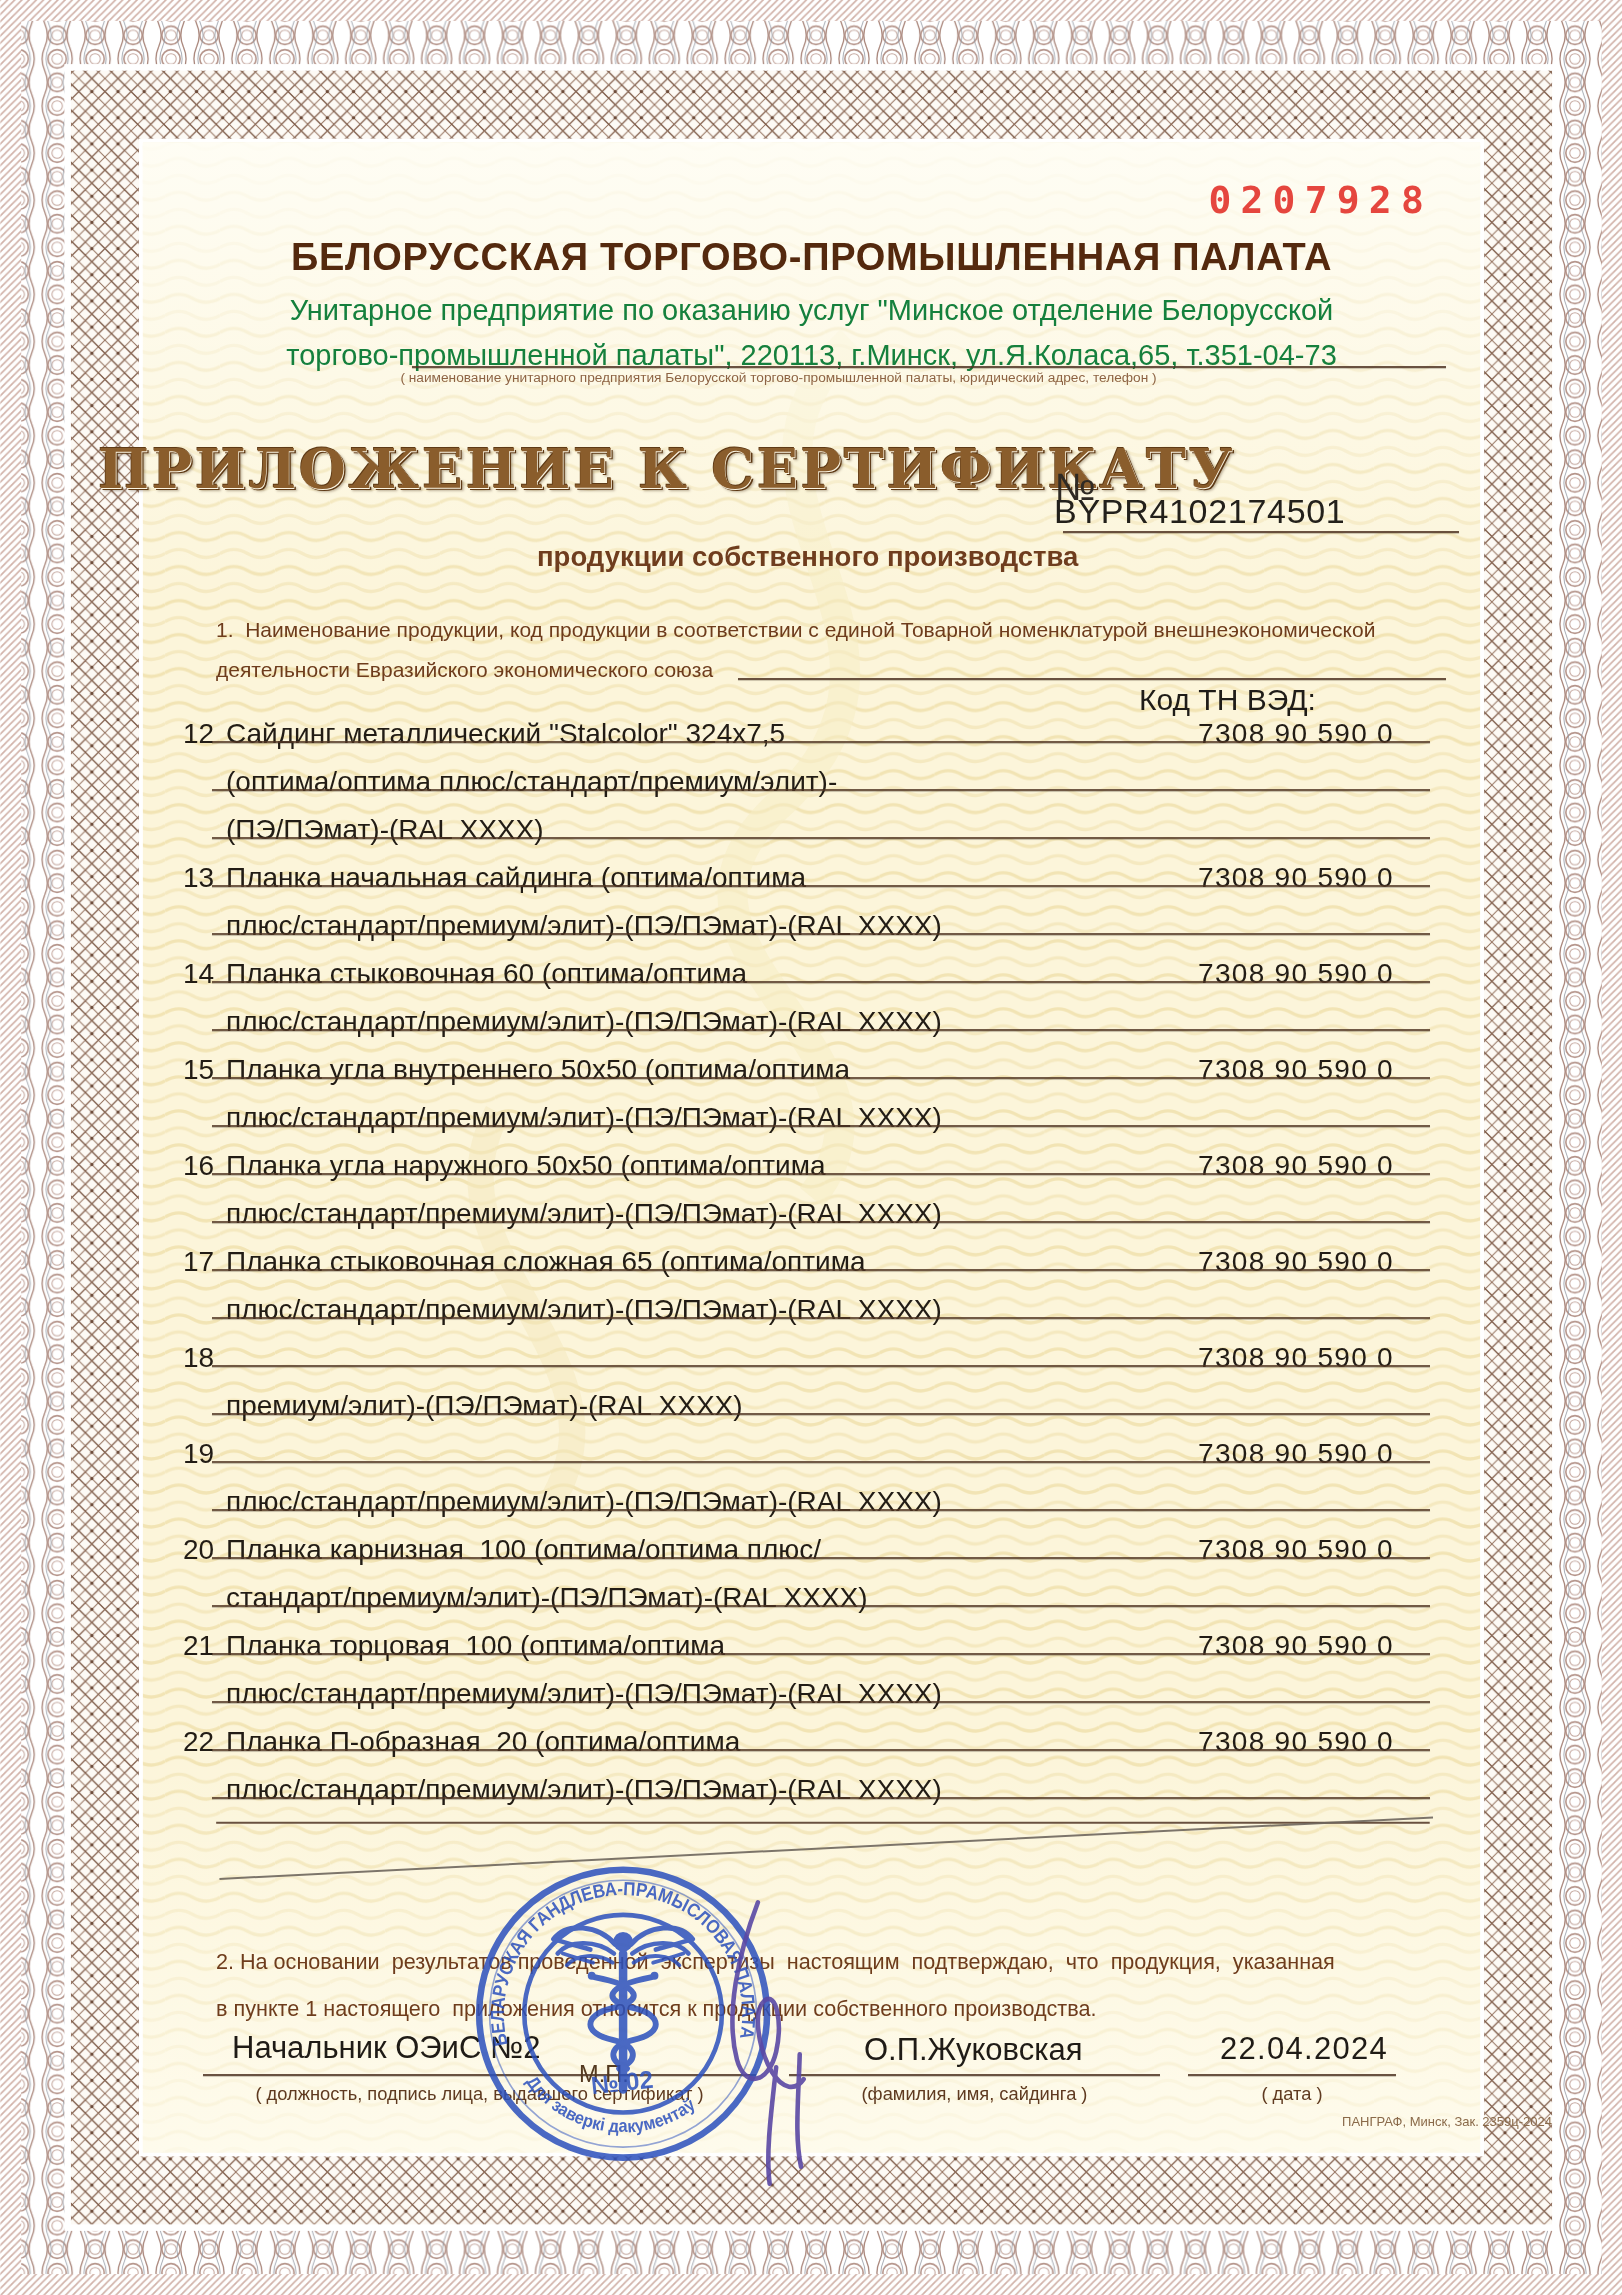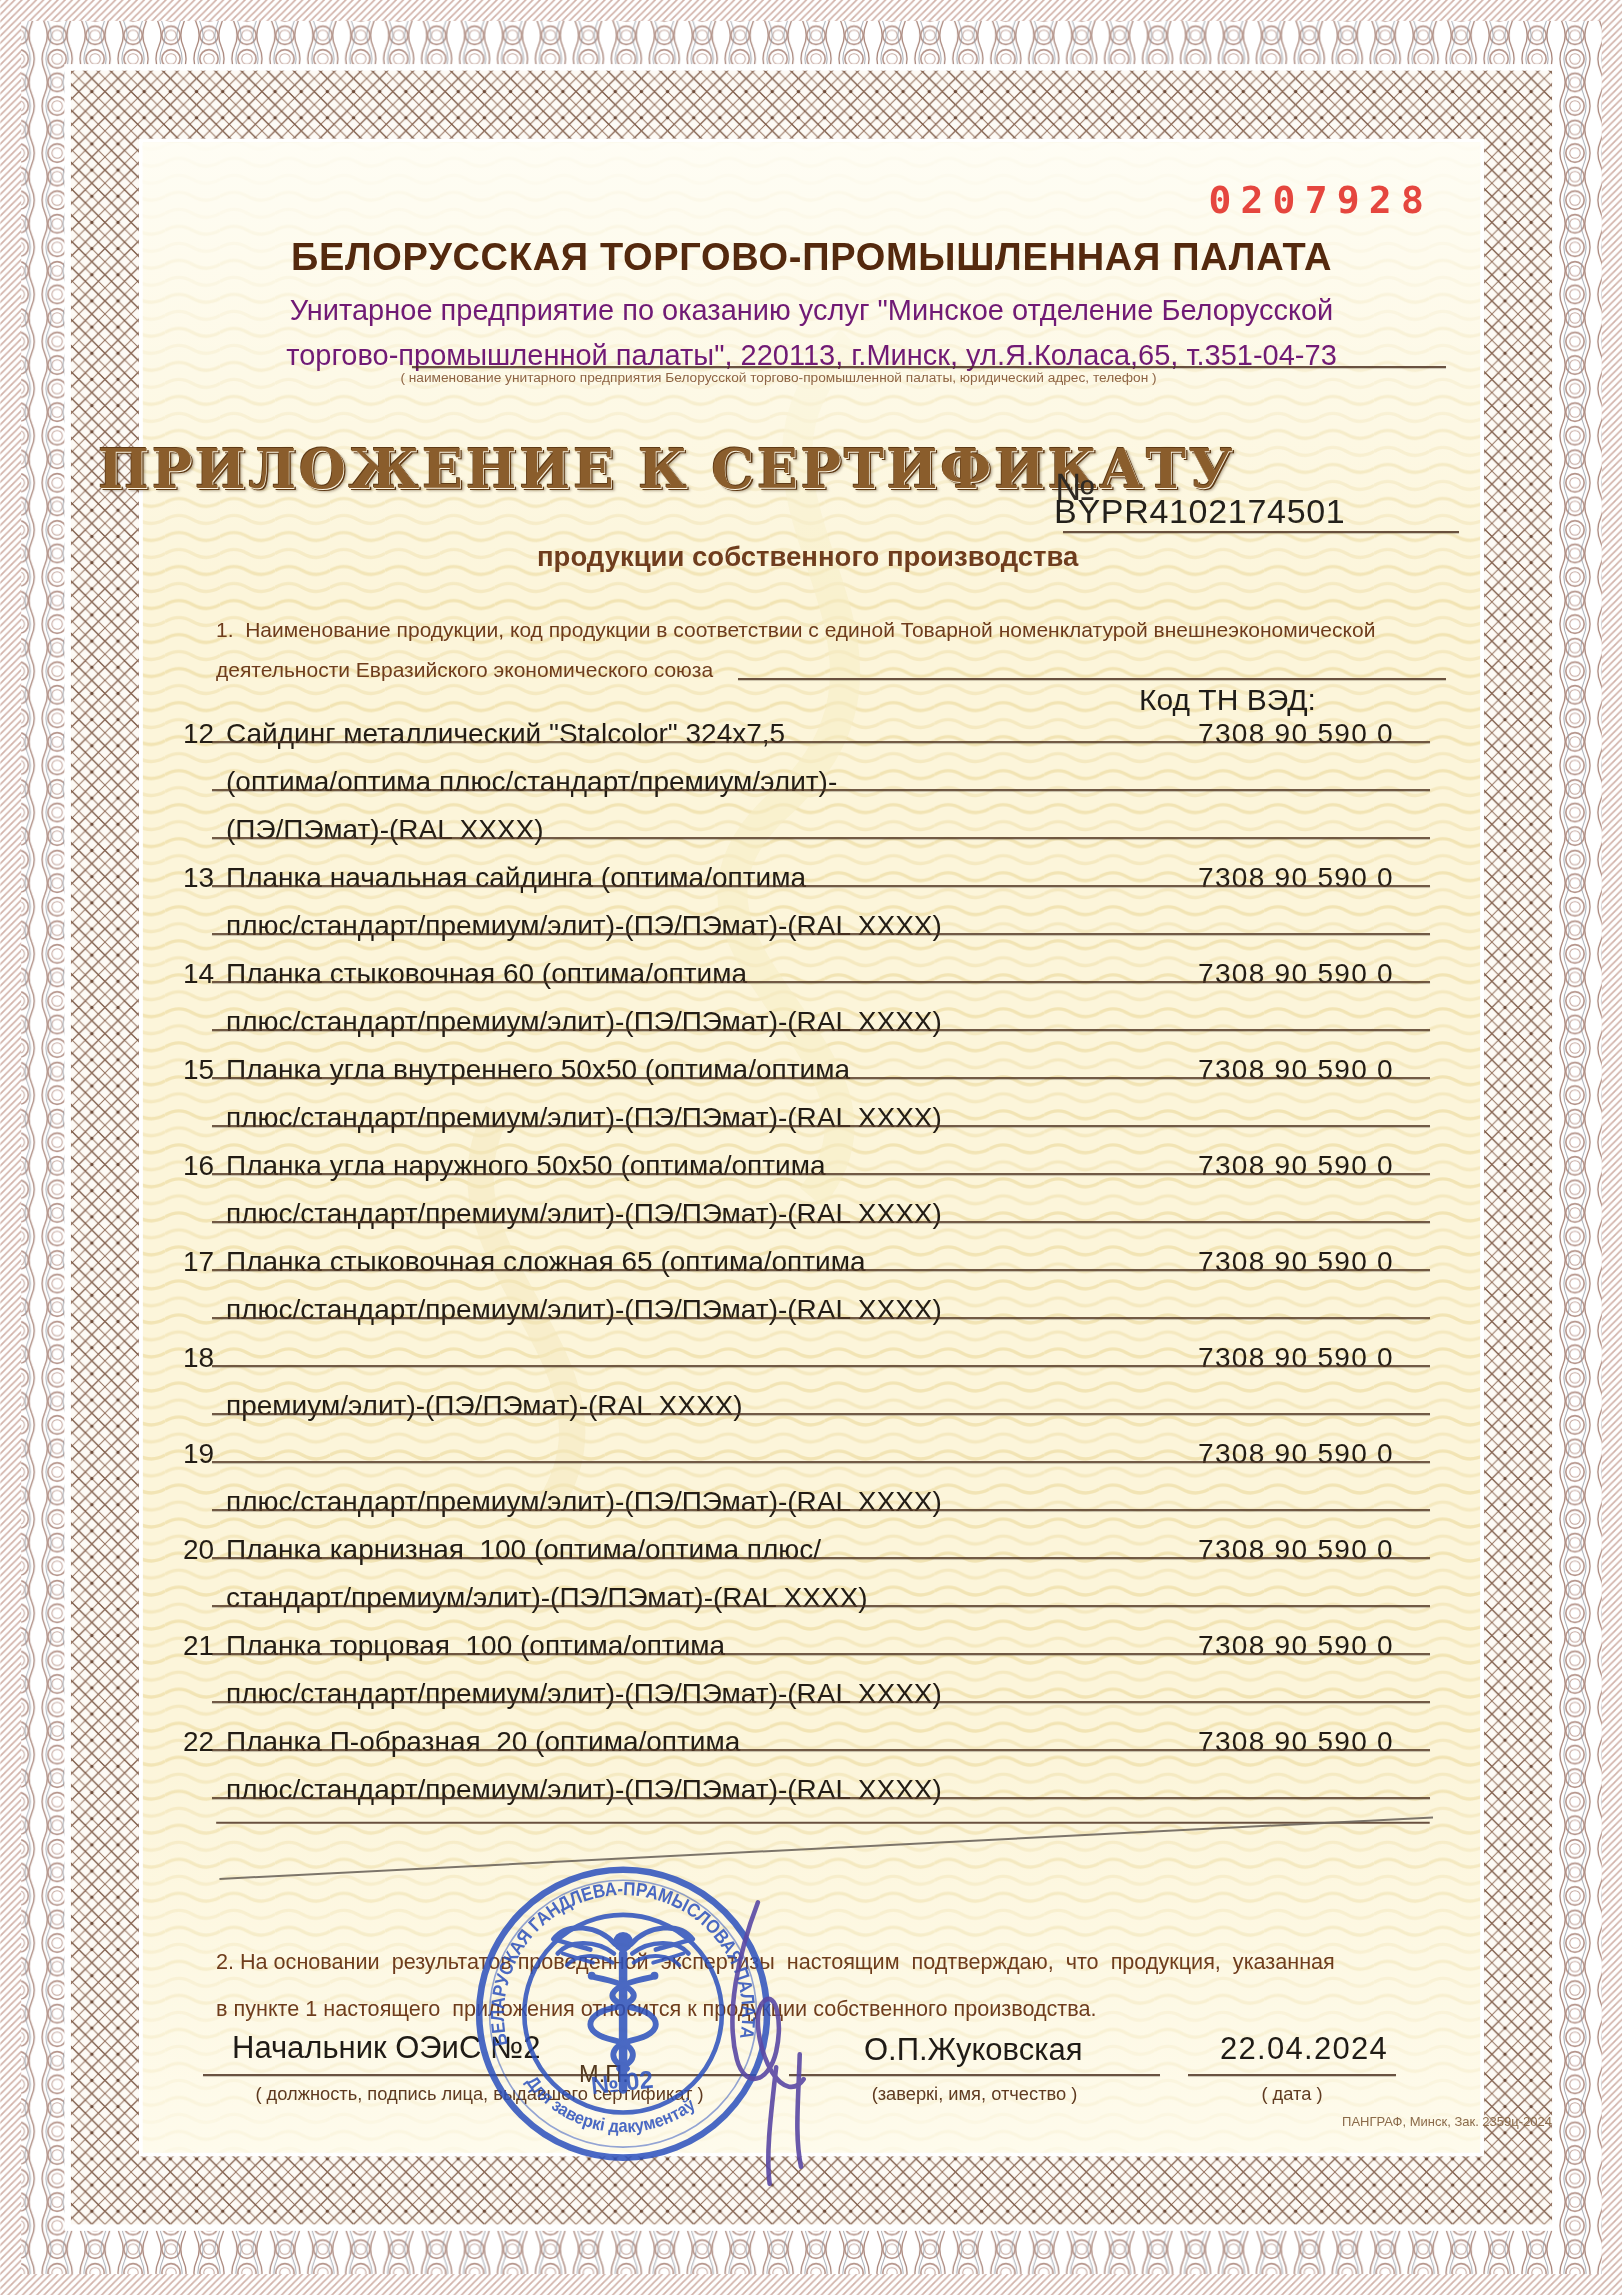--- a/index.html
+++ b/index.html
@@ -7,21 +7,21 @@
     position:relative;width:1623px;height:2295px;background:#fff;overflow:hidden;
     font-family:"Liberation Sans", sans-serif;
   }
   .page svg.layer{position:absolute;left:0;top:0;pointer-events:none;}
   .content{position:absolute;inset:0;}
   .abs{position:absolute;white-space:pre;}
   .serial{font-family:"DejaVu Sans Mono", monospace;font-weight:bold;font-size:38px;
     letter-spacing:9.2px;color:#e5463e;}
   .orgname{left:157px;right:157px;text-align:center;font-weight:bold;font-size:38px;
     color:#54290e;letter-spacing:0.7px;}
-  .addr{left:131px;right:131px;text-align:center;font-size:29px;color:#701a75;}
+  .addr{left:131px;right:131px;text-align:center;font-size:29px;color:#15803d;}
   .micro{font-size:13.7px;color:#7a4a28;opacity:.85;text-align:center;}
   .hrule{position:absolute;height:2px;background:#503525;box-shadow:0 0.7px 0.7px rgba(40,25,10,.35);opacity:.85;}
   .doctitle{font-family:"DejaVu Serif", serif;font-weight:bold;font-size:54px;
     letter-spacing:2.6px;color:#8a5d2c;
     text-shadow:0.7px 0.7px 0 #fdf6e3, 2px 2px 0 #5e3a16, -0.7px -0.7px 0 #5e3a16, 3.3px 3.3px 2.6px rgba(60,35,10,.35);}
   .nosign{font-size:38px;color:#2f2a24;}
   .certnum{font-size:34px;color:#23201b;letter-spacing:0.7px;}
   .subtitle{font-size:27.5px;font-weight:bold;color:#6f3d1e;}
   .brown{font-size:21px;color:#6e3c1c;}
   .brown2{font-size:21.6px;color:#6e3c1c;}
@@ -232,21 +232,21 @@
     <div class="abs brown2" style="top:1949px;left:216px;">2. На основании  результатов проведенной  экспертизы  настоящим  подтверждаю,  что  продукция,  указанная</div>
     <div class="abs brown2" style="top:1996px;left:216px;">в пункте 1 настоящего  приложения относится к продукции собственного производства.</div>
 
     <div class="abs signame" style="top:2030px;left:232px;">Начальник ОЭиС №2</div>
     <div class="abs signame" style="top:2032px;left:864px;">О.П.Жуковская</div>
     <div class="abs signame" style="top:2031px;left:1220px;letter-spacing:1.3px;">22.04.2024</div>
     <div class="hrule" style="top:2074px;left:203px;width:553px;"></div>
     <div class="hrule" style="top:2074px;left:789px;width:371px;"></div>
     <div class="hrule" style="top:2074px;left:1188px;width:208px;"></div>
     <div class="abs caption" style="top:2083px;left:203px;width:553px;">( должность, подпись лица, выдавшего сертификат )</div>
-    <div class="abs caption" style="top:2083px;left:789px;width:371px;">(заверкі, имя, отчество )</div>
+    <div class="abs caption" style="top:2083px;left:789px;width:371px;">(фамилия, имя, сайдинга )</div>
     <div class="abs caption" style="top:2083px;left:1188px;width:208px;">( дата )</div>
 
     <div class="abs mp" style="top:2061px;left:579px;">М.П.</div>
     <div class="abs printer" style="top:2114px;right:71px;">ПАНГРАФ, Минск, Зак. 2359ц-2024</div>
   </div>
 
   <svg class="layer" width="1623" height="2295" viewBox="0 0 2480 3508">
     <g>
       <line x1="330" y1="2786" x2="2185" y2="2786" stroke="#503525" stroke-width="3" opacity="0.85"></line>
       <line x1="335" y1="2872" x2="2190" y2="2778" stroke="#6f675e" stroke-width="3" opacity="0.9"></line>

